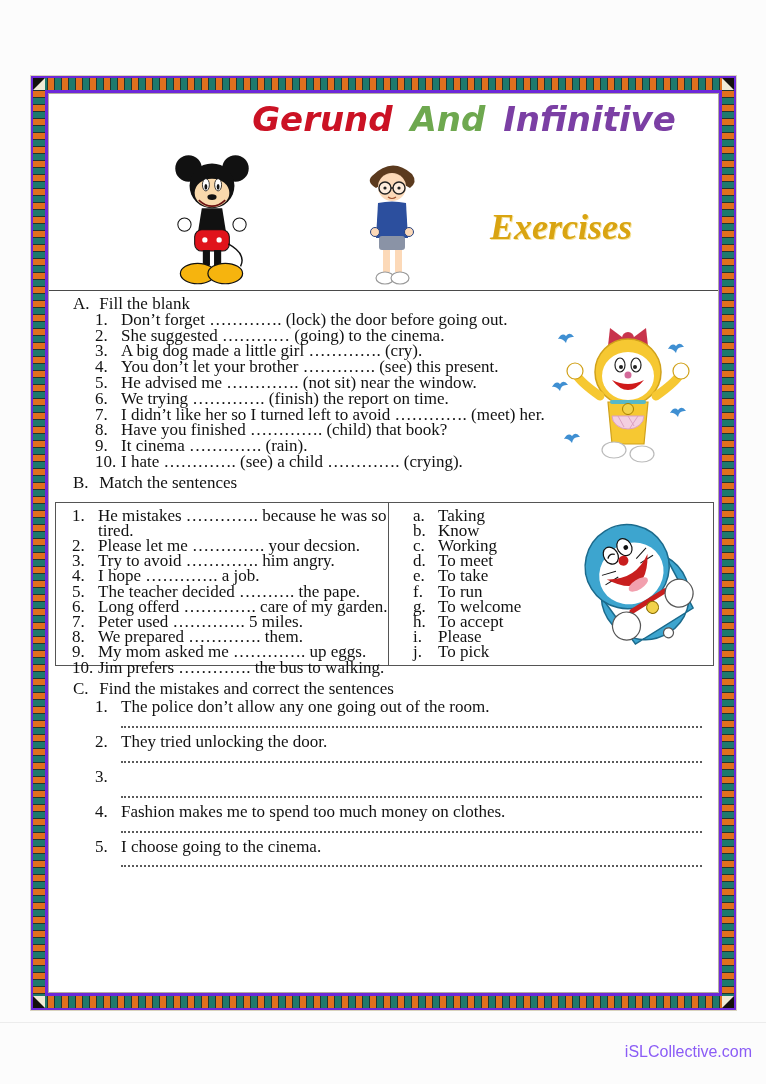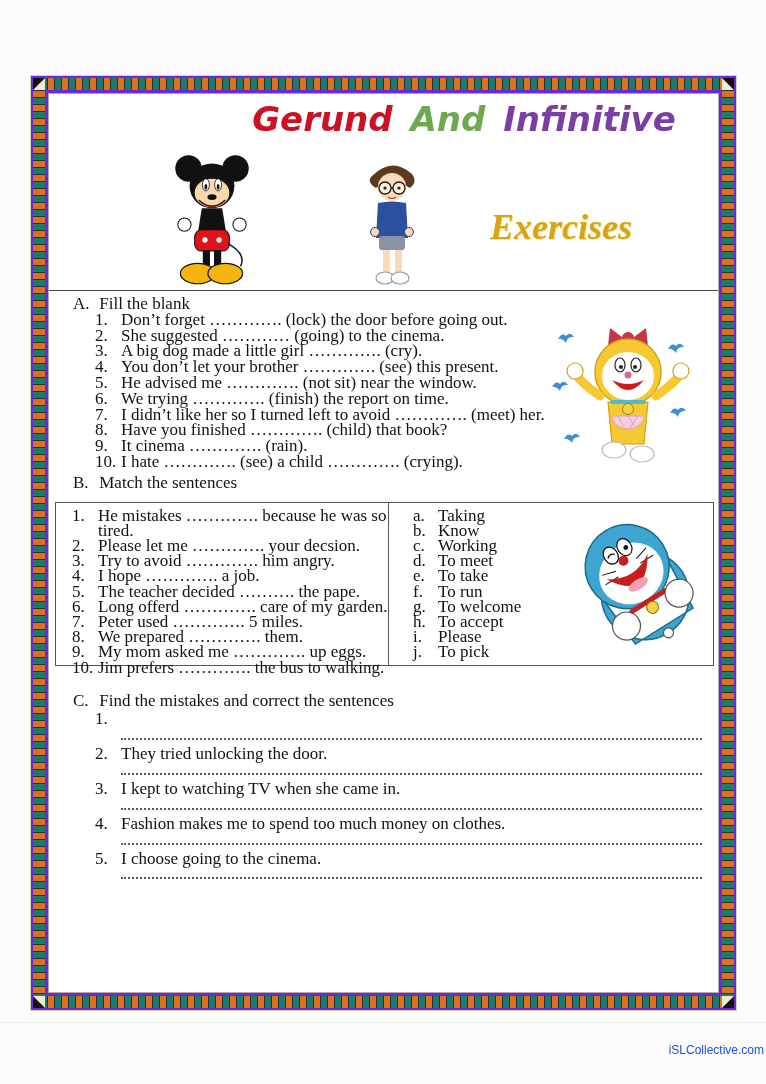--- a/index.html
+++ b/index.html
@@ -86,33 +86,33 @@
     margin:11px 4px 0 6px;border:1px solid #555;height:164px;
     display:flex;box-sizing:border-box;
   }
   .match-left{width:332px;flex:0 0 332px;padding-top:5px;line-height:15.2px;}
   .match-left .row{margin-left:16px;}
   .match-right{flex:1;border-left:1px solid #555;padding-top:5px;line-height:15.2px;position:relative;}
   .match-right .row{margin-left:24px;}
   .match-right .row .num{width:25px;flex:0 0 25px;}
   .doraemon{position:absolute;right:2px;top:4px;width:152px;height:152px;}
   
-  .sec-c-head{margin-top:27px;}
+  .sec-c-head{margin-top:15px;}
   .c-item{display:flex;margin-left:46px;margin-top:3px;}
   .c-item .num{width:26px;flex:0 0 26px;}
   .dotline{
     margin:4px 16px 6px 72px;height:7px;
     border-bottom:2px dotted #5a5a5a;
   }
   
   .page-edge-line{position:absolute;left:0;right:0;top:1022px;border-top:1px solid #ececec;}
   .footer-brand{
-    position:absolute;right:2px;top:1043px;
+    position:absolute;right:14px;top:1043px;
     font-family:"Liberation Sans", sans-serif;
-    font-size:12px;color:#1d4ed8;
+    font-size:16px;color:#8b5cf6;
   }
 </style>
 </head>
 <body>
 
 <div class="sheet">
   <div class="strip top"></div>
   <div class="strip bottom"></div>
   <div class="strip left"></div>
   <div class="strip right"></div>
@@ -409,32 +409,32 @@
       </div>
 
       <div class="sec-head sec-c-head">
         <span class="sec-label">C.</span>
         <span>Find the mistakes and correct the sentences</span>
       </div>
       <div>
 
           <div class="c-item">
             <span class="num">1.</span>
+            <span class="txt">The police don’t allow any one going out of the room.</span>
           </div>
           <div class="dotline"></div>
 
           <div class="c-item">
             <span class="num">2.</span>
             <span class="txt">They tried unlocking the door.</span>
           </div>
           <div class="dotline"></div>
 
           <div class="c-item">
             <span class="num">3.</span>
-            <span class="txt">I kept to watching TV when she came in.</span>
           </div>
           <div class="dotline"></div>
 
           <div class="c-item">
             <span class="num">4.</span>
             <span class="txt">Fashion makes me to spend too much money on clothes.</span>
           </div>
           <div class="dotline"></div>
 
           <div class="c-item">

